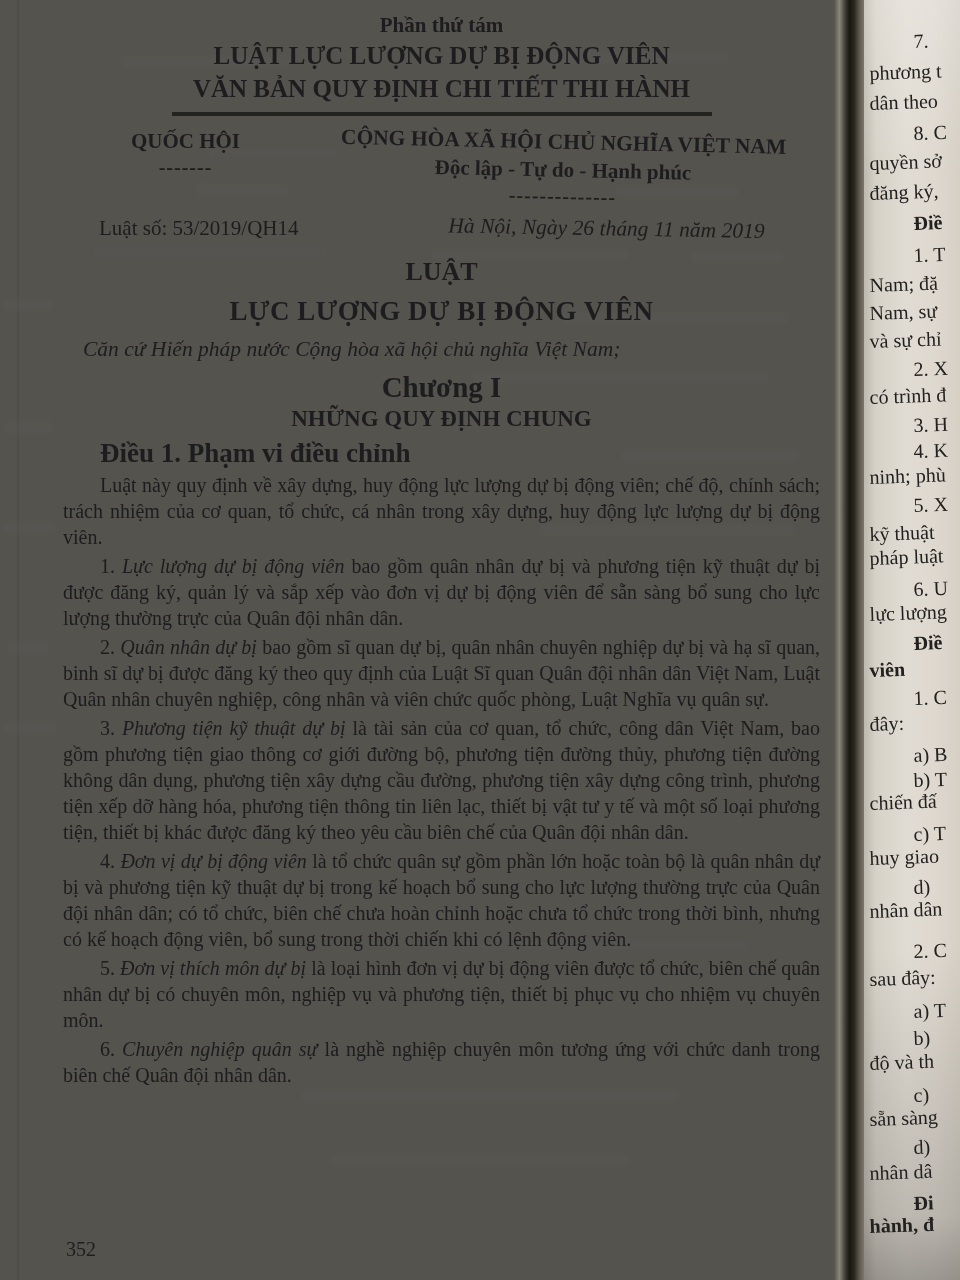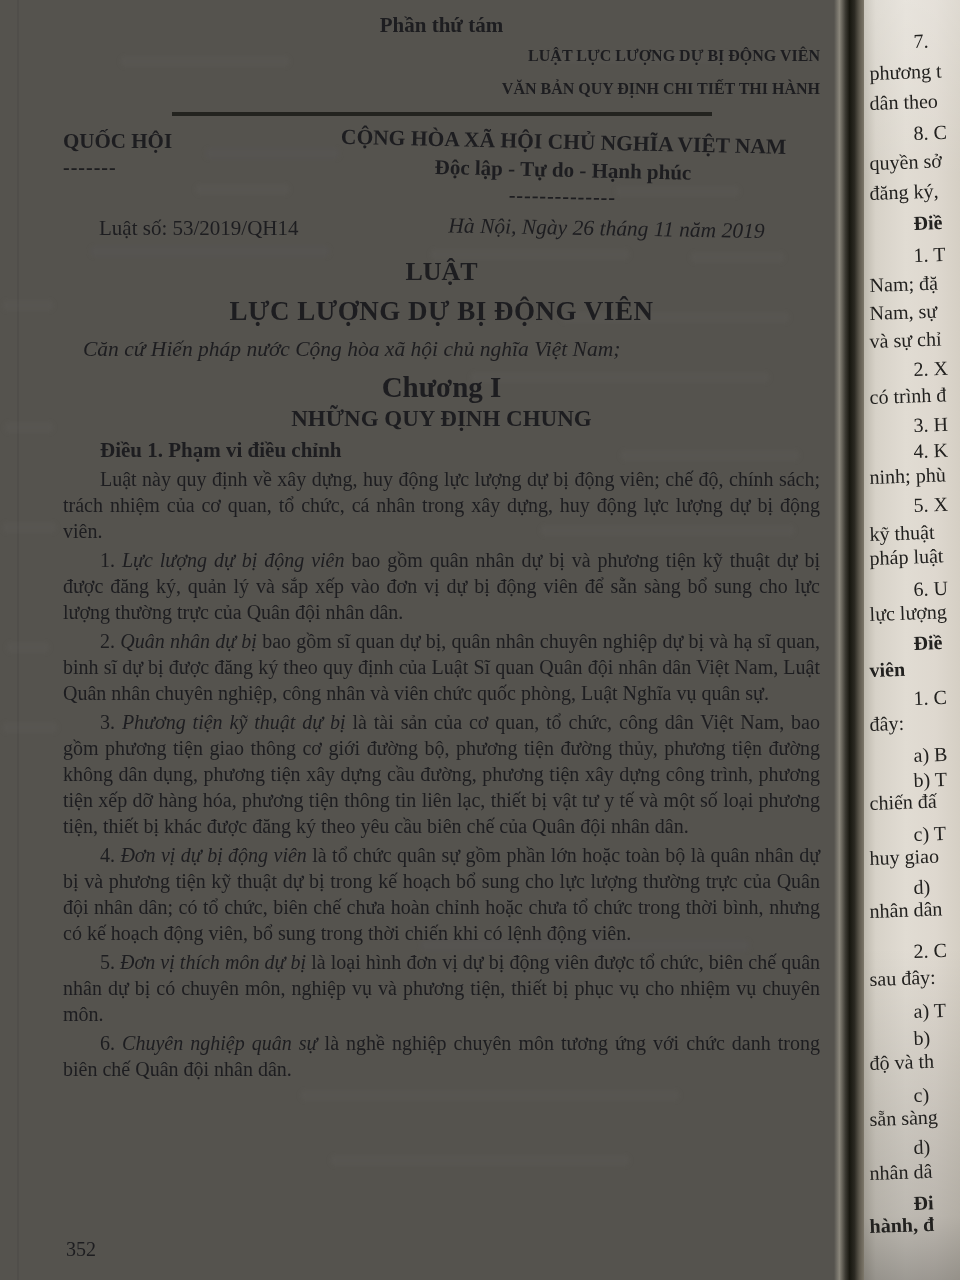--- a/index.html
+++ b/index.html
@@ -18,43 +18,43 @@
       linear-gradient(to right, #d7d6d1 0, #e8e7e2 5%, #efeee9 42%, #eceae4 74%, #ded br 0, #dedbd3 88%, #cac6bd 95%, #a49f94 99%, #8b8679 100%);
   }
   .left-edge-line{position:absolute;left:17px;top:0;bottom:0;width:2px;background:rgba(0,0,0,0.05);}
 
   
   .ghost{position:absolute;height:11px;border-radius:5px;background:rgba(105,105,110,0.11);filter:blur(2px);}
   .ghost.dk{background:rgba(95,95,100,0.15);}
 
   .content{position:relative;padding:13px 25px 0 63px;z-index:2;}
   .part-header{text-align:center;font-weight:bold;font-size:21px;margin:0;}
-  .book-title{text-align:right;font-weight:bold;font-size:16px;line-height:31px;margin:2px 0 0;}
+  .book-title{text-align:center;font-weight:bold;font-size:25px;line-height:31px;margin:2px 0 0;}
   .title-rule{width:540px;height:4px;background:#23231f;margin:8px auto 8px;}
 
   .header-cols{display:flex;margin:0;}
-  .col-left{width:245px;padding-top:5px;}
+  .col-left{width:245px;text-align:center;padding-top:5px;}
   .issuer{font-weight:bold;font-size:21px;}
   .dashes{font-weight:bold;font-size:20px;letter-spacing:1px;margin-top:2px;}
   .col-right{flex:1;text-align:center;transform:rotate(1.3deg);transform-origin:left top;}
   .motto1{font-weight:bold;font-size:21.5px;}
   .motto2{font-weight:bold;font-size:21px;margin-top:3px;}
 
   .law-no-row{display:flex;margin-top:14px;align-items:baseline;}
   .law-no{width:300px;padding-left:36px;font-size:21px;box-sizing:border-box;}
   .place-date{flex:1;text-align:center;font-style:italic;font-size:21.5px;padding-left:30px;transform:rotate(1deg);}
 
   .law-word{text-align:center;font-weight:bold;font-size:26px;margin:16px 0 0;}
   .law-title{text-align:center;font-weight:bold;font-size:27px;letter-spacing:0.5px;margin:9px 0 0;}
   .preamble{font-style:italic;font-size:21.5px;line-height:30px;margin:7px 0 0;padding-left:20px;}
   .preamble p{margin:0;}
   .chapter{text-align:center;font-weight:bold;font-size:29px;margin:7px 0 0;}
   .chapter-title{text-align:center;font-weight:bold;font-size:23px;margin:2px 0 0;}
 
-  .art-heading{font-weight:bold;font-size:21px;margin:6px 0 0;text-indent:37px;}
+  .art-heading{font-weight:bold;font-size:27px;margin:6px 0 0;text-indent:37px;}
   .par{font-size:20px;line-height:26px;text-align:justify;text-indent:37px;margin:3px 0 0;}
   .page-number{position:absolute;left:66px;top:1238px;font-size:20px;z-index:3;}
 
   
   .gutter{
     position:absolute;left:834px;top:0;bottom:0;width:30px;z-index:4;
     background:linear-gradient(to right,
       rgba(90,87,78,0.0) 0, #8a867b 18%, #3c3a33 38%, #17160f 52%, #2b2922 68%, #5c574c 84%, #7d776a 100%);
   }
 

